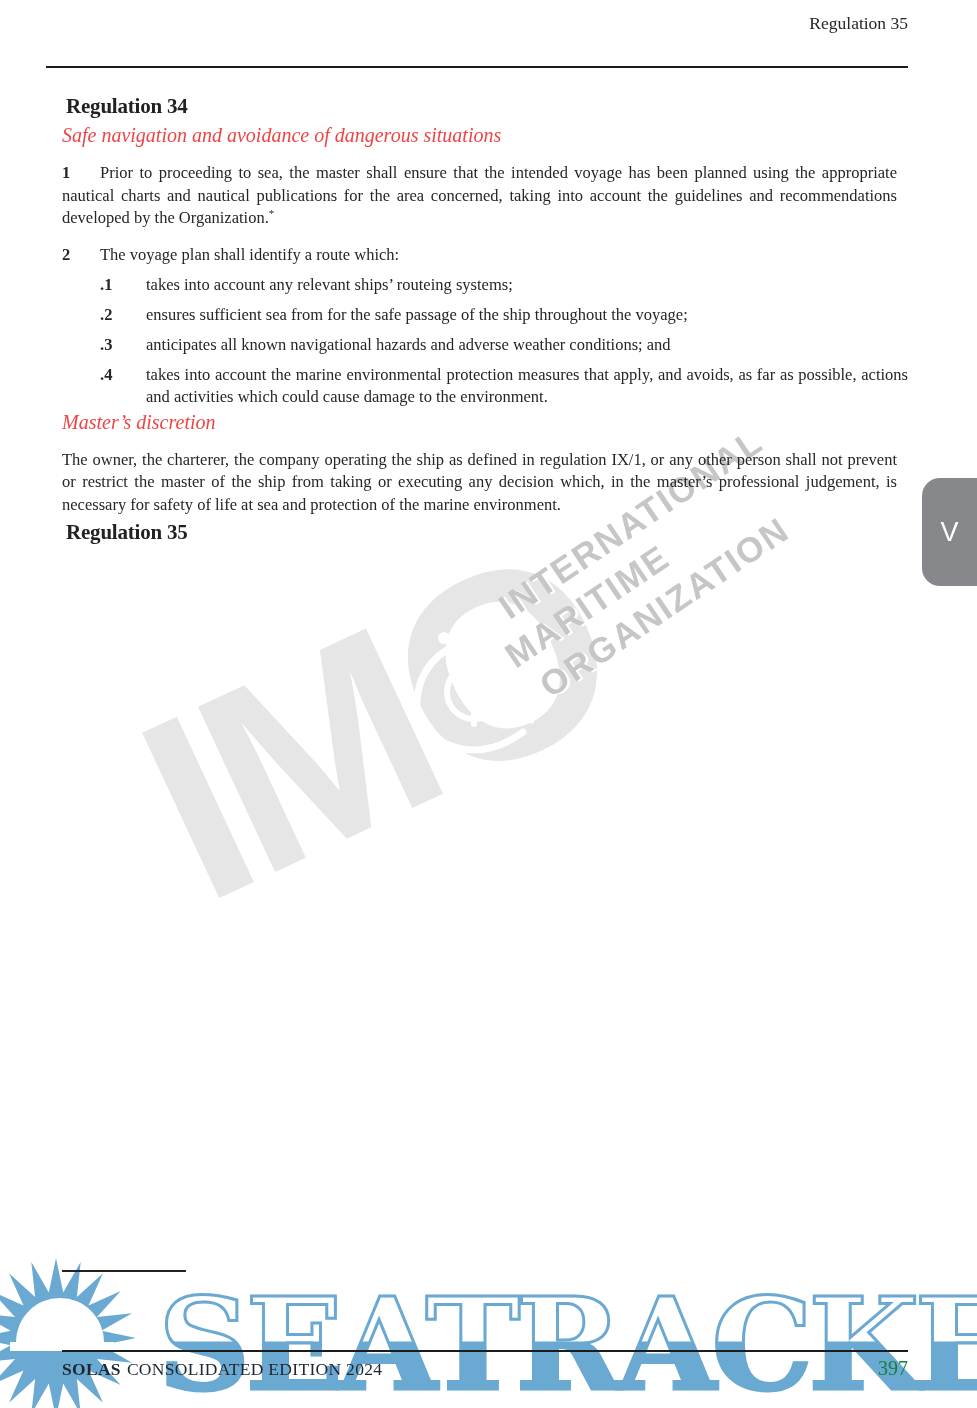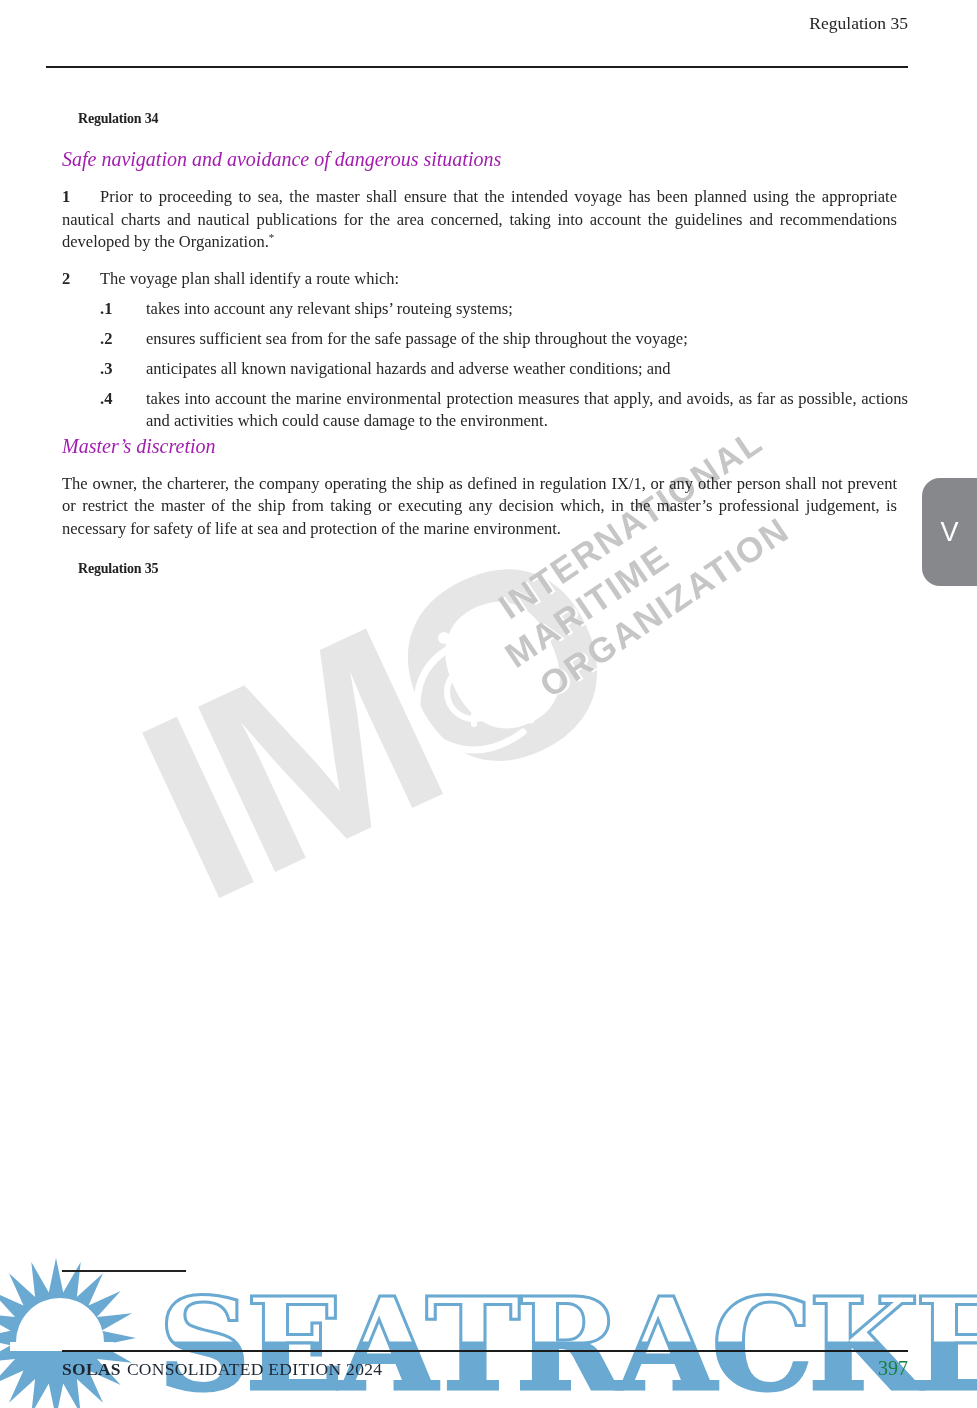--- a/index.html
+++ b/index.html
@@ -11,22 +11,22 @@
     font-family:"Liberation Serif", serif;
     color:#262626;
   }
   
   .hdr{position:absolute;top:10px;right:69px;text-align:right;line-height:26px;font-size:17.5px;z-index:2;}
   .hdr .chap{font-style:italic;}
   .hdr-rule{position:absolute;left:46px;top:66px;width:862px;height:2px;background:#1c1c1c;z-index:2;}
 
   
   .main{position:absolute;left:62px;top:90px;width:846px;z-index:2;}
-  h2.reg{font-size:14px;font-weight:bold;margin:16px;line-height:25px;letter-spacing:-0.2px;color:#222;}
-  .sub{font-size:20px;font-style:italic;margin:1px 0 0 0;line-height:25px;color:#a21caf;}
+  h2.reg{font-size:21px;font-weight:bold;margin:4px;line-height:25px;letter-spacing:-0.2px;color:#222;}
+  .sub{font-size:20px;font-style:italic;margin:1px 0 0 0;line-height:25px;color:#ef4444;}
   .para{font-size:16.5px;line-height:22.5px;text-align:justify;margin:14px 11px 0 0;}
   .pnum{display:inline-block;width:38px;font-weight:bold;}
   sup.fnmark{font-size:11px;vertical-align:super;line-height:0;}
   .items{margin-top:1px;}
   .item{display:flex;margin:7.5px 0 0 38px;font-size:16.5px;line-height:22.5px;}
   .item .ilab{flex:0 0 46px;font-weight:bold;}
   .item .itxt{flex:1;text-align:justify;}
   .gap-lg{margin-top:41px;}
   .gap-md{margin-top:43px;}
 

